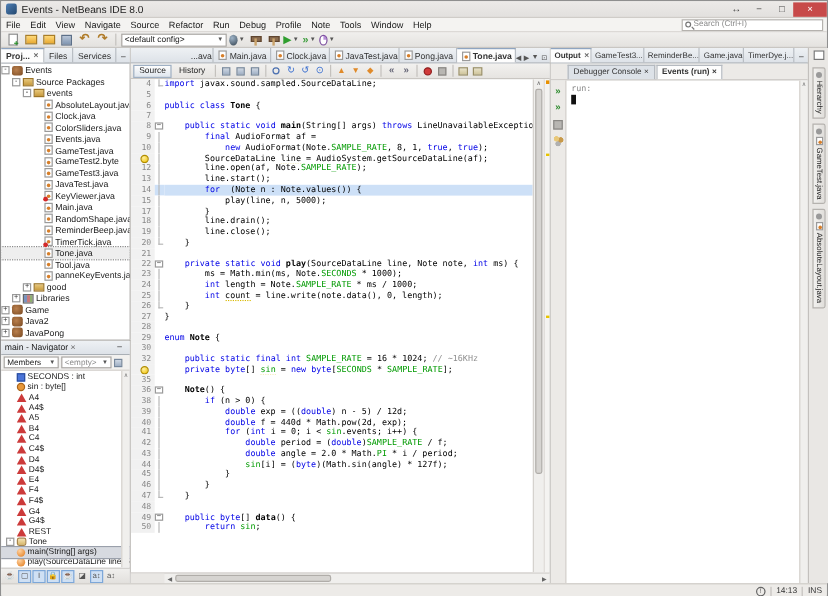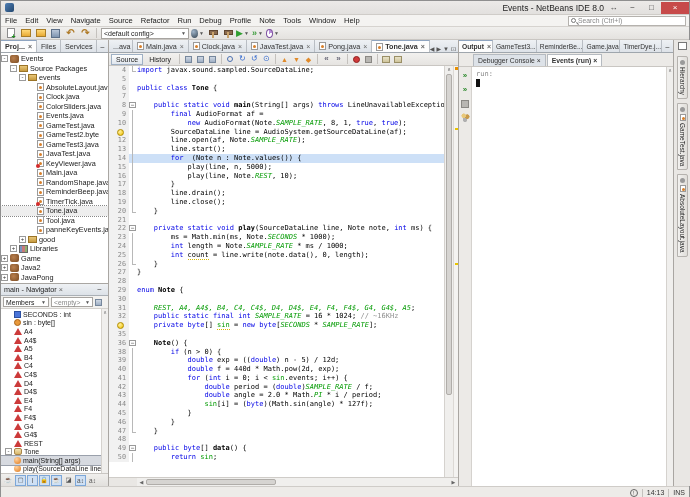--- a/index.html
+++ b/index.html
@@ -1,21 +1,21 @@
 <!DOCTYPE html>
 <html><head>
 <meta charset="utf-8">
 <style>
   *{margin:0;padding:0;box-sizing:border-box}
   html,body{width:690px;height:497px;overflow:hidden;font-family:"Liberation Sans",sans-serif;background:#d8d5d0}
   .window{position:relative;width:690px;height:497px;background:#e9e7e5;border:1px solid #8f8f8f}
   
   .titlebar{position:absolute;left:0;top:0;width:100%;height:14px;background:linear-gradient(#eceae8,#e2e0de);display:flex;align-items:center;font-size:8.5px;color:#222;border-bottom:1px solid #cfccc8}
   .app-icon{width:9px;height:9px;margin:0 4px;background:linear-gradient(135deg,#4f7fb5,#23476e);border-radius:2px}
-  .title-text{flex:1;text-align:right}
+  .title-text{flex:1;text-align:left}
   .winbtn{width:19px;height:12px;display:flex;align-items:center;justify-content:center;font-size:8px;color:#444}
   .winbtn.close{background:#c74a4a;color:#fff;width:28px}
   
   .menubar{position:absolute;left:0;top:14px;width:100%;height:12px;background:#f4f3f1;display:flex;align-items:center;font-size:7.6px;color:#1a1a1a;border-bottom:1px solid #d6d3cf}
   .menu-item{padding:0 4px;height:100%;display:flex;align-items:center}
   .searchbox{margin-left:auto;margin-right:3px;width:118px;height:10px;background:#fff;border:1px solid #b5b2ae;display:flex;align-items:center;font-size:6.8px;color:#8a8a8a}
   .mag{width:5px;height:5px;border:1px solid #777;border-radius:50%;margin:0 2px 0 2px;position:relative}
   .mag::after{content:"";position:absolute;width:3px;height:1px;background:#777;left:4px;top:4px;transform:rotate(45deg)}
   
   .toolbar{position:absolute;left:0;top:26px;width:100%;height:13px;background:linear-gradient(#f0efed,#e4e2df);display:flex;align-items:center;gap:2px;padding-left:3px;border-bottom:1px solid #c9c6c2}
@@ -98,21 +98,21 @@
   .lnum{width:20px;flex:none;text-align:right;padding-right:3px;color:#888;background:#f1f1f1;font-size:6.8px}
   .fold{width:8px;flex:none;position:relative;background:#fff}
   .fold.m::before{content:"";position:absolute;left:3px;top:0;bottom:0;border-left:1px solid #b8b8b8}
   .fold.e::before{content:"";position:absolute;left:3px;top:0;height:55%;width:3px;border-left:1px solid #b8b8b8;border-bottom:1px solid #b8b8b8}
   .fold .fbox{position:absolute;left:0;top:1px;width:7px;height:6px;border:1px solid #9a9a9a;background:#fff;font-size:6px;line-height:4px;text-align:center;color:#444}
   .ctext{flex:1;overflow:hidden;color:#000}
   .cline.hl .ctext,.cline.hl .fold{background:#cde0f7}
   .bulb{display:inline-block;width:7px;height:7px;border-radius:50%;background:radial-gradient(circle at 35% 30%,#fff0a0,#f2c200);border:1px solid #b08c00;margin:1px 0 0 8px}
   .lnum.bulbed{padding:0;text-align:left}
   .sk{color:#0000e6}
-  .sg{color:#009a00;font-style:italic}
+  .sg{color:#009a00;}
   .sf{color:#009a00}
   .sb{font-weight:bold}
   .sc{color:#8f8f8f}
   .sw{border-bottom:1px dotted #d8b800}
   .swg{color:#009a00;border-bottom:1px dotted #d8b800}
   .vscroll{width:9px;flex:none;background:#f0efed;border-left:1px solid #d5d2ce;position:relative;font-size:5px;color:#666;text-align:center}
   .vthumb{position:absolute;left:1px;right:1px;top:8px;height:78%;background:#d6d4d1;border:1px solid #b0ada9;border-radius:2px}
   .estripe{width:5px;flex:none;background:#f4f3f1;border-left:1px solid #dcd9d5;position:relative}
   .emark{position:absolute;left:1px;width:3px;height:2px;background:#e8c400}
   .etop{position:absolute;left:1px;top:1px;width:3px;height:3px;background:#e89000}
@@ -528,21 +528,21 @@
         <span class="fbtn on">🔒</span>
         <span class="fbtn on">☕</span>
         <span class="fbtn">◪</span>
         <span class="fbtn on">a↕</span>
         <span class="fbtn">a↕</span>
       </div>
   </div>
 
   <div class="editor">
     <div class="tabstrip ed-tabs" id="ed-tabs">
-        <span class="tab" style="max-width: 24px;">
+        <span class="tab" style="max-width: 24px; margin-left: 46px;">
           <span>...ava</span>
         </span>
         <span class="tab">
           <span class="ficon"></span>
           <span>Main.java</span>
           <span class="x">×</span>
         </span>
         <span class="tab">
           <span class="ficon"></span>
           <span>Clock.java</span>
@@ -635,36 +635,34 @@
           <div class="cline"><span class="lnum">6</span><span class="fold"></span><span class="ctext"><span class="sk">public</span><span> </span><span class="sk">class</span><span> </span><span class="sb">Tone</span><span> {</span></span></div>
           <div class="cline"><span class="lnum">7</span><span class="fold"></span><span class="ctext"></span></div>
           <div class="cline"><span class="lnum">8</span><span class="fold"><span class="fbox">−</span></span><span class="ctext"><span>    </span><span class="sk">public</span><span> </span><span class="sk">static</span><span> </span><span class="sk">void</span><span> </span><span class="sb">main</span><span>(String[] args) </span><span class="sk">throws</span><span> LineUnavailableException {</span></span></div>
           <div class="cline"><span class="lnum">9</span><span class="fold m"></span><span class="ctext"><span>        </span><span class="sk">final</span><span> AudioFormat af =</span></span></div>
           <div class="cline"><span class="lnum">10</span><span class="fold m"></span><span class="ctext"><span>            </span><span class="sk">new</span><span> AudioFormat(Note.</span><span class="sg">SAMPLE_RATE</span><span>, 8, 1, </span><span class="sk">true</span><span>, </span><span class="sk">true</span><span>);</span></span></div>
           <div class="cline"><span class="lnum bulbed"><span class="bulb"></span></span><span class="fold m"></span><span class="ctext"><span>        SourceDataLine </span><span class="sw">line</span><span> = AudioSystem.getSourceDataLine(af);</span></span></div>
           <div class="cline"><span class="lnum">12</span><span class="fold m"></span><span class="ctext"><span>        line.open(af, Note.</span><span class="sg">SAMPLE_RATE</span><span>);</span></span></div>
           <div class="cline"><span class="lnum">13</span><span class="fold m"></span><span class="ctext"><span>        line.start();</span></span></div>
           <div class="cline hl"><span class="lnum">14</span><span class="fold m"></span><span class="ctext"><span>        </span><span class="sk">for</span><span>  (Note n : Note.values()) {</span></span></div>
           <div class="cline"><span class="lnum">15</span><span class="fold m"></span><span class="ctext"><span>            play(line, n, 5000);</span></span></div>
-          <div class="cline"><span class="lnum">16</span><span class="fold m"></span><span class="ctext"><span>            play(line, Note.</span><span class="sg">REST</span><span>, 10);</span></span></div>
           <div class="cline"><span class="lnum">17</span><span class="fold m"></span><span class="ctext"><span>        }</span></span></div>
           <div class="cline"><span class="lnum">18</span><span class="fold m"></span><span class="ctext"><span>        line.drain();</span></span></div>
           <div class="cline"><span class="lnum">19</span><span class="fold m"></span><span class="ctext"><span>        line.close();</span></span></div>
           <div class="cline"><span class="lnum">20</span><span class="fold e"></span><span class="ctext"><span>    }</span></span></div>
           <div class="cline"><span class="lnum">21</span><span class="fold"></span><span class="ctext"></span></div>
           <div class="cline"><span class="lnum">22</span><span class="fold"><span class="fbox">−</span></span><span class="ctext"><span>    </span><span class="sk">private</span><span> </span><span class="sk">static</span><span> </span><span class="sk">void</span><span> </span><span class="sb">play</span><span>(SourceDataLine line, Note note, </span><span class="sk">int</span><span> ms) {</span></span></div>
           <div class="cline"><span class="lnum">23</span><span class="fold m"></span><span class="ctext"><span>        ms = Math.min(ms, Note.</span><span class="sg">SECONDS</span><span> * 1000);</span></span></div>
           <div class="cline"><span class="lnum">24</span><span class="fold m"></span><span class="ctext"><span>        </span><span class="sk">int</span><span> length = Note.</span><span class="sg">SAMPLE_RATE</span><span> * ms / 1000;</span></span></div>
           <div class="cline"><span class="lnum">25</span><span class="fold m"></span><span class="ctext"><span>        </span><span class="sk">int</span><span> </span><span class="sw">count</span><span> = line.write(note.data(), 0, length);</span></span></div>
           <div class="cline"><span class="lnum">26</span><span class="fold e"></span><span class="ctext"><span>    }</span></span></div>
           <div class="cline"><span class="lnum">27</span><span class="fold"></span><span class="ctext"><span>}</span></span></div>
           <div class="cline"><span class="lnum">28</span><span class="fold"></span><span class="ctext"></span></div>
           <div class="cline"><span class="lnum">29</span><span class="fold"></span><span class="ctext"><span class="sk">enum</span><span> </span><span class="sb">Note</span><span> {</span></span></div>
           <div class="cline"><span class="lnum">30</span><span class="fold"></span><span class="ctext"></span></div>
-          <div class="cline"><span class="lnum">31</span><span class="fold"></span><span class="ctext"><span>    </span><span class="sg">REST, A4, A4$, B4, C4, C4$, D4, D4$, E4, F4, F4$, G4, G4$, A5</span><span>;</span></span></div>
           <div class="cline"><span class="lnum">32</span><span class="fold"></span><span class="ctext"><span>    </span><span class="sk">public</span><span> </span><span class="sk">static</span><span> </span><span class="sk">final</span><span> </span><span class="sk">int</span><span> </span><span class="sg">SAMPLE_RATE</span><span> = 16 * 1024; </span><span class="sc">// ~16KHz</span></span></div>
           <div class="cline"><span class="lnum bulbed"><span class="bulb"></span></span><span class="fold"></span><span class="ctext"><span>    </span><span class="sk">private</span><span> </span><span class="sk">byte</span><span>[] </span><span class="swg">sin</span><span> = </span><span class="sk">new</span><span> </span><span class="sk">byte</span><span>[</span><span class="sg">SECONDS</span><span> * </span><span class="sg">SAMPLE_RATE</span><span>];</span></span></div>
           <div class="cline"><span class="lnum">35</span><span class="fold"></span><span class="ctext"></span></div>
           <div class="cline"><span class="lnum">36</span><span class="fold"><span class="fbox">−</span></span><span class="ctext"><span>    </span><span class="sb">Note</span><span>() {</span></span></div>
           <div class="cline"><span class="lnum">38</span><span class="fold m"></span><span class="ctext"><span>        </span><span class="sk">if</span><span> (n &gt; 0) {</span></span></div>
           <div class="cline"><span class="lnum">39</span><span class="fold m"></span><span class="ctext"><span>            </span><span class="sk">double</span><span> exp = ((</span><span class="sk">double</span><span>) n - 5) / 12d;</span></span></div>
           <div class="cline"><span class="lnum">40</span><span class="fold m"></span><span class="ctext"><span>            </span><span class="sk">double</span><span> f = 440d * Math.pow(2d, exp);</span></span></div>
           <div class="cline"><span class="lnum">41</span><span class="fold m"></span><span class="ctext"><span>            </span><span class="sk">for</span><span> (</span><span class="sk">int</span><span> i = 0; i &lt; </span><span class="sf">sin</span><span>.events; i++) {</span></span></div>
           <div class="cline"><span class="lnum">42</span><span class="fold m"></span><span class="ctext"><span>                </span><span class="sk">double</span><span> period = (</span><span class="sk">double</span><span>)</span><span class="sg">SAMPLE_RATE</span><span> / f;</span></span></div>
           <div class="cline"><span class="lnum">43</span><span class="fold m"></span><span class="ctext"><span>                </span><span class="sk">double</span><span> angle = 2.0 * Math.</span><span class="sg">PI</span><span> * i / period;</span></span></div>

